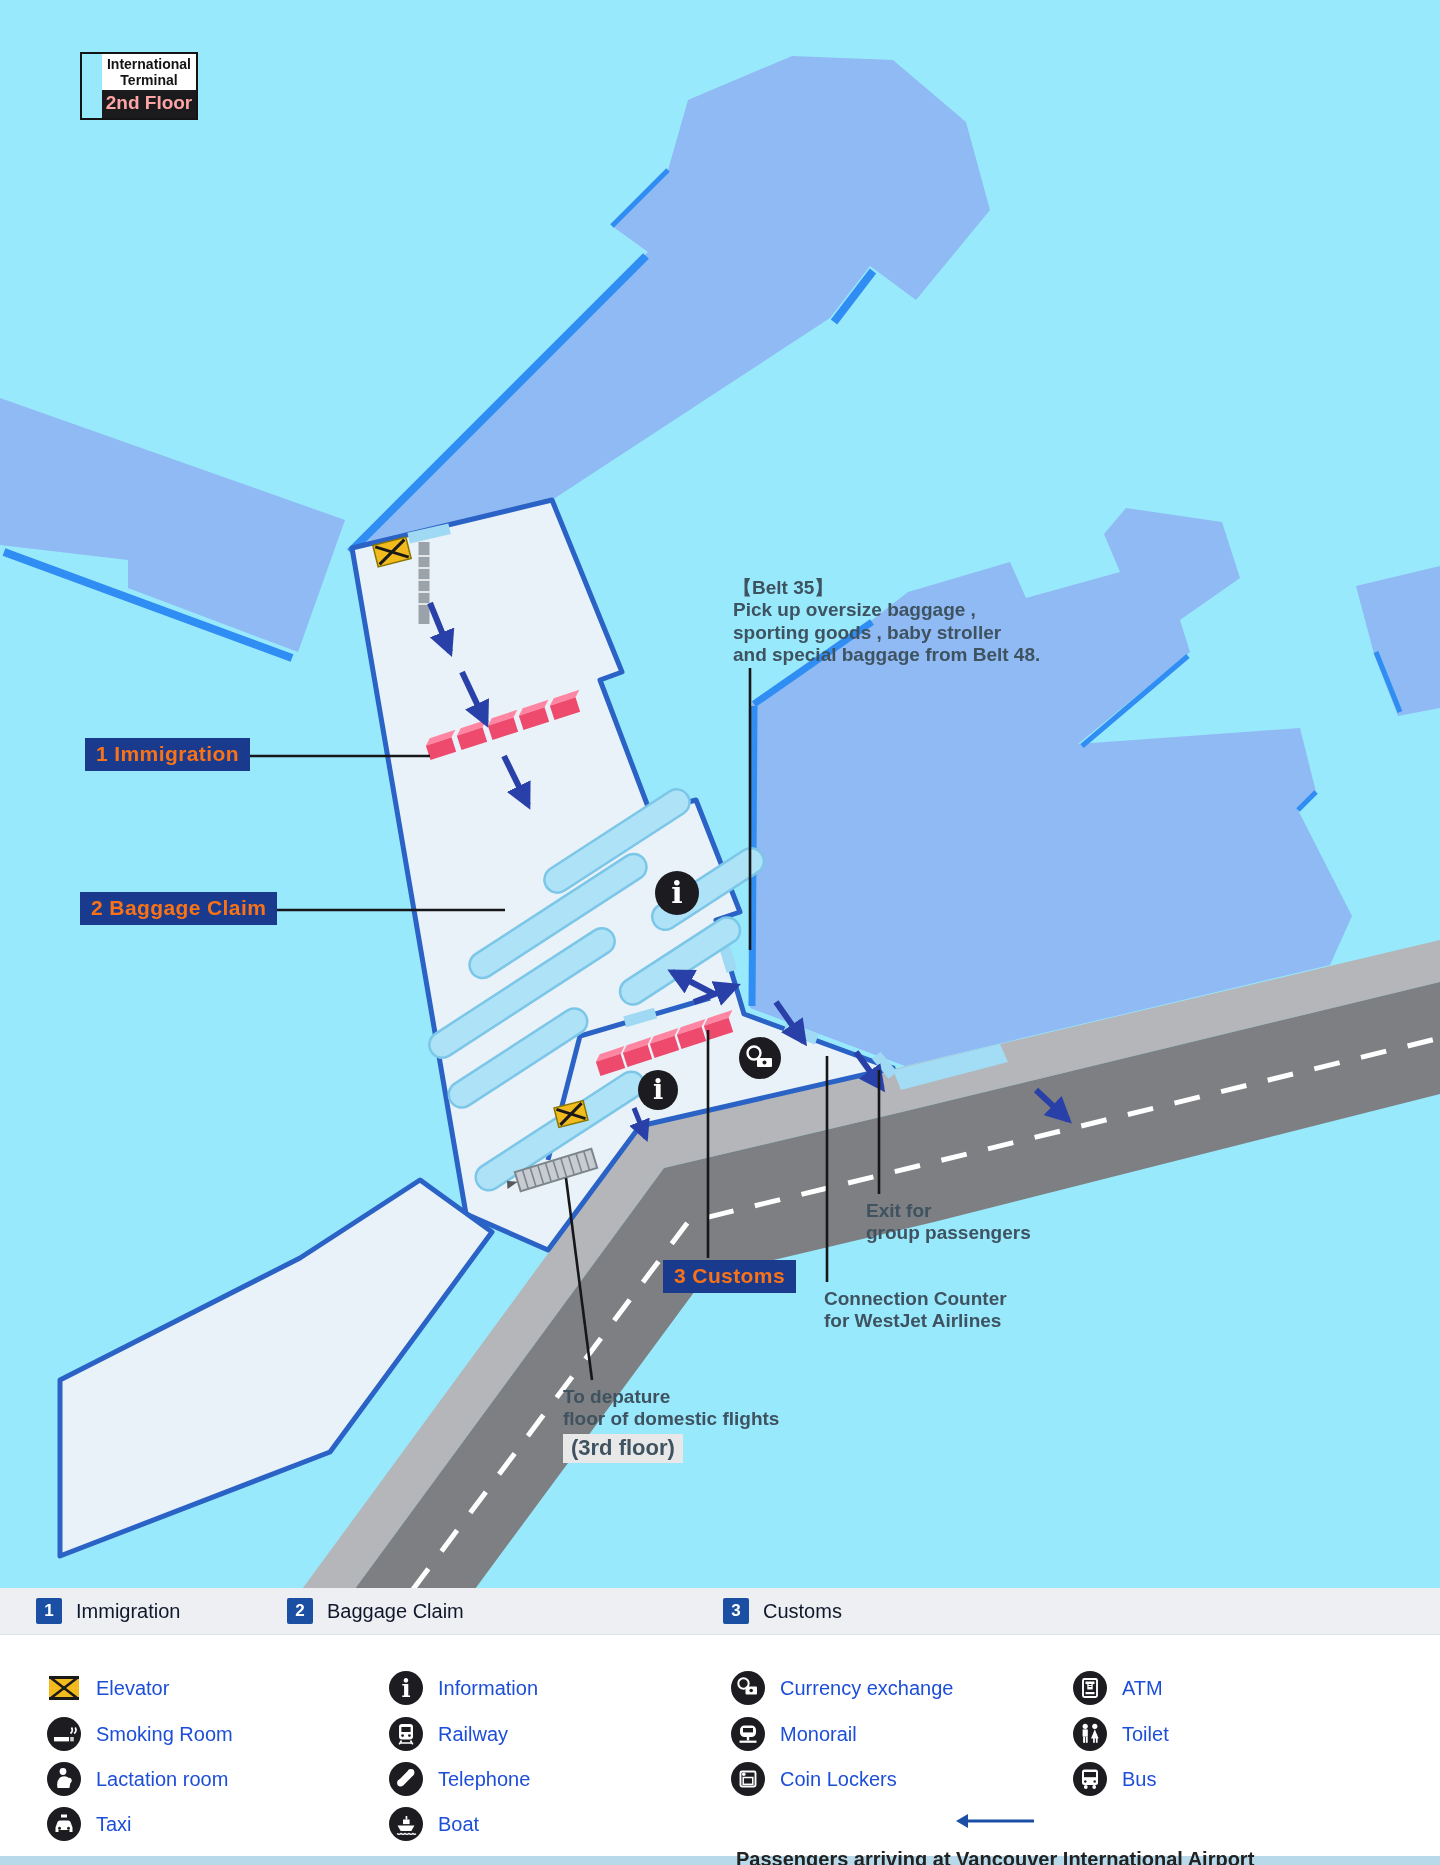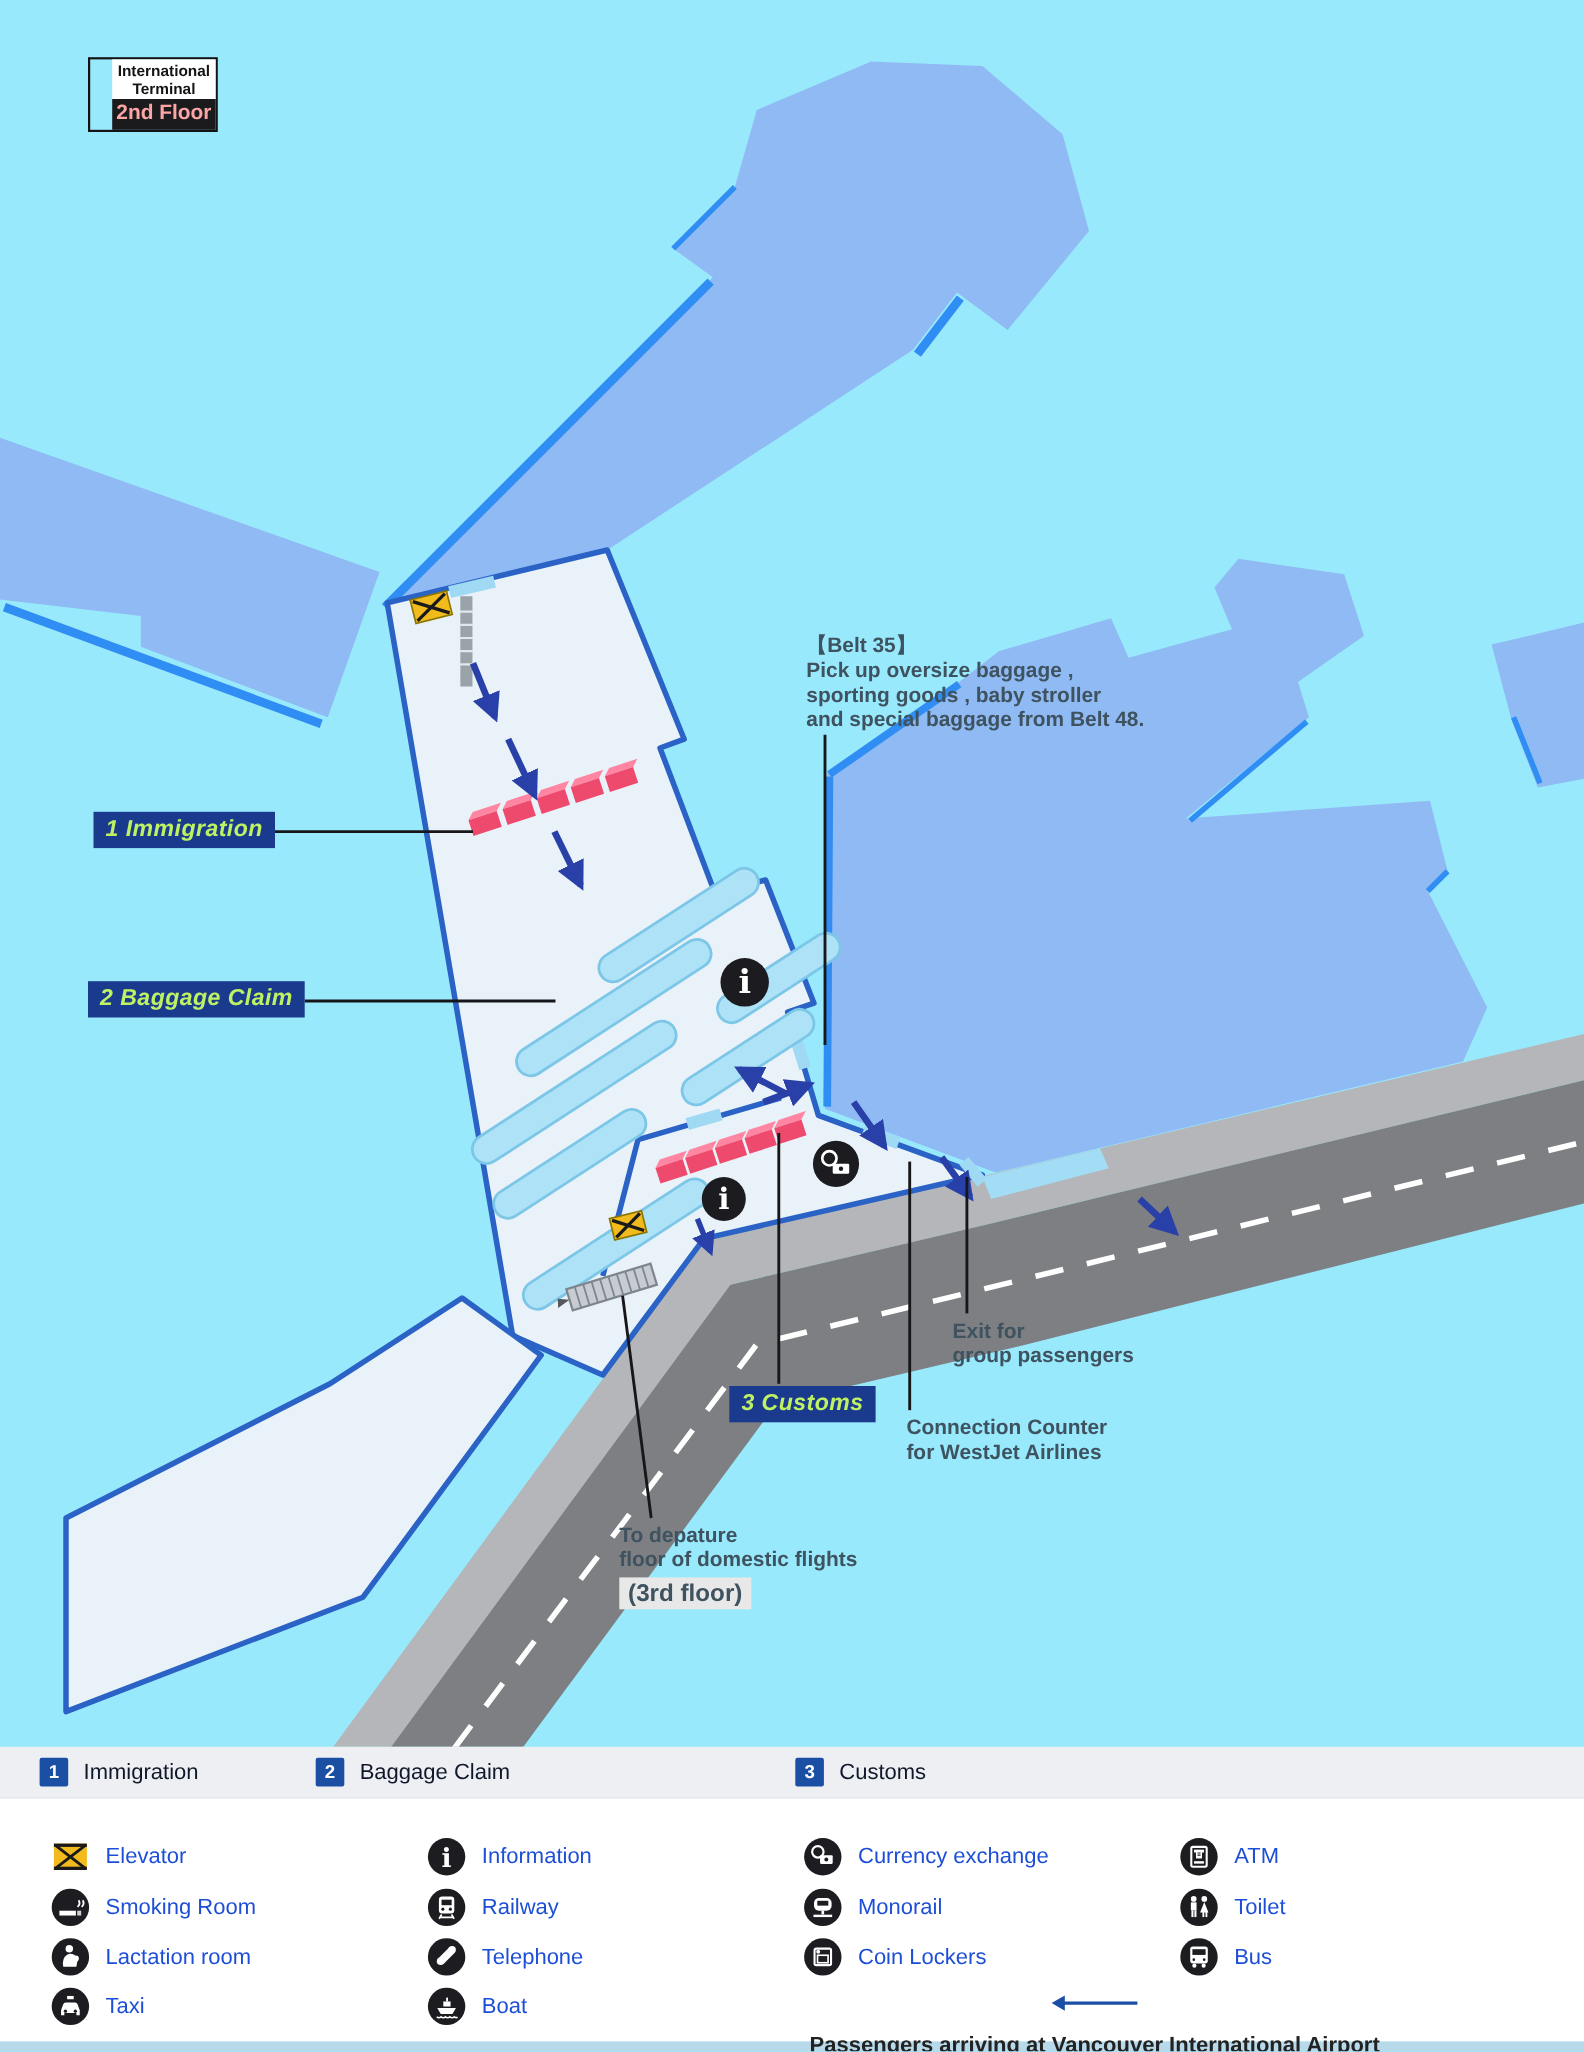--- a/index.html
+++ b/index.html
@@ -1,22 +1,22 @@
 <!DOCTYPE html>
 <html><head>
 <meta charset="utf-8">
 <style>
   html,body{margin:0;padding:0;background:#99e9fd;}
   *{box-sizing:border-box;}
   .stage{position:relative;width:1440px;height:1865px;overflow:hidden;background:#99e9fd;
          font-family:"Liberation Sans", sans-serif;}
   .map-svg{position:absolute;left:0;top:0;}
   
-  .navlabel{position:absolute;background:#1a3a8e;color:#bef264;font-weight:bold;font-size:21px;
-            padding:4px 11px 5px;letter-spacing:.4px;white-space:nowrap;font-style:italic;}
+  .navlabel{position:absolute;background:#1a3a8e;color:#f97316;font-weight:bold;font-size:21px;
+            padding:4px 11px 5px;letter-spacing:.4px;white-space:nowrap;}
   .anno{position:absolute;color:#3e5260;font-weight:bold;font-size:19px;line-height:1.18;white-space:nowrap;}
   .chip{position:absolute;background:#e8e8e8;color:#3e5260;font-weight:bold;font-size:22px;
         padding:1px 8px 2px;white-space:nowrap;}
   .badge{position:absolute;left:80px;top:52px;width:118px;border:2px solid #141414;padding-left:20px;}
   .badge-top{background:#fff;color:#141414;text-align:center;font-weight:bold;font-size:14px;
              line-height:1.12;padding:3px 0 2px;}
   .badge-floor{background:#1b1b1e;color:#fca5a5;text-align:center;font-weight:bold;font-size:19px;padding:2px 0 4px;}
   
   .band{position:absolute;left:0;top:1588px;width:1440px;height:46px;background:#edeff3;}
   .panel{position:absolute;left:0;top:1634px;width:1440px;height:222px;background:#fff;border-top:1px solid #dfe2e6;}

